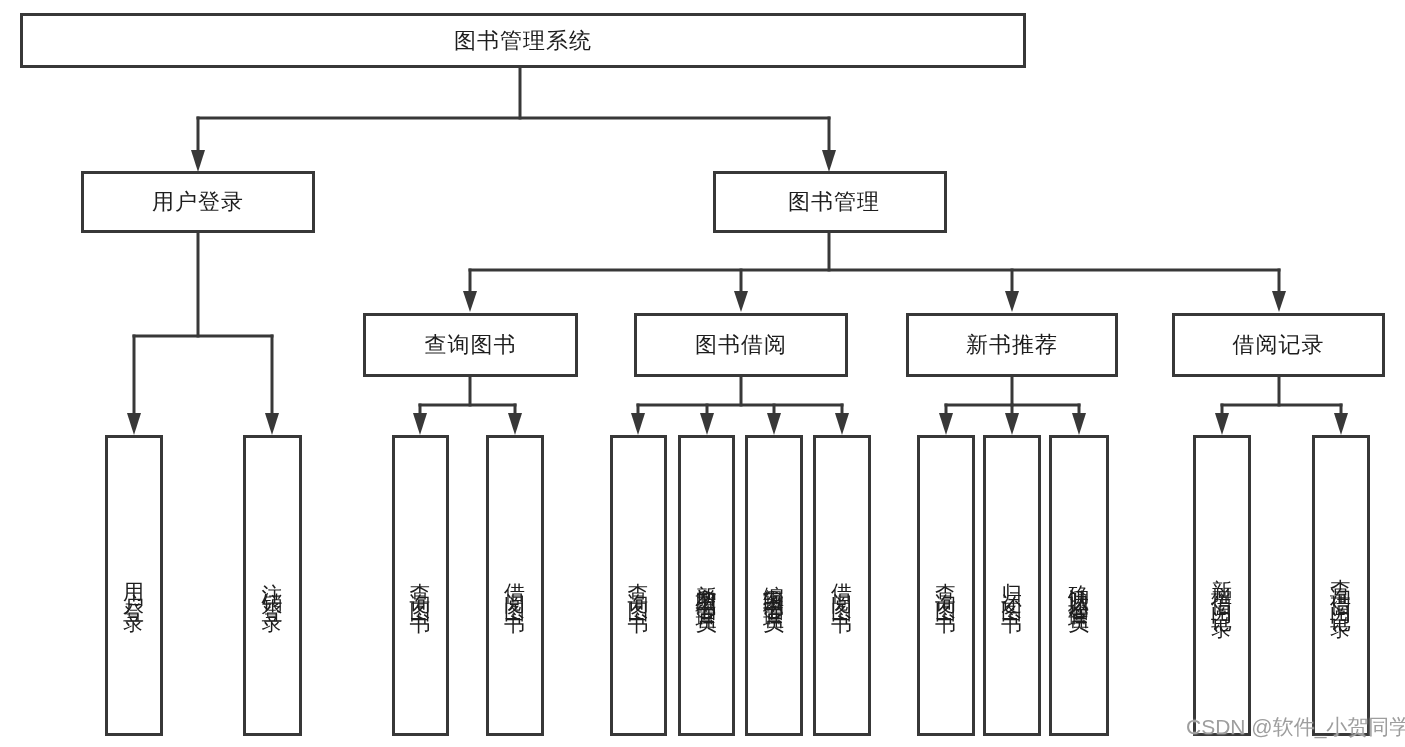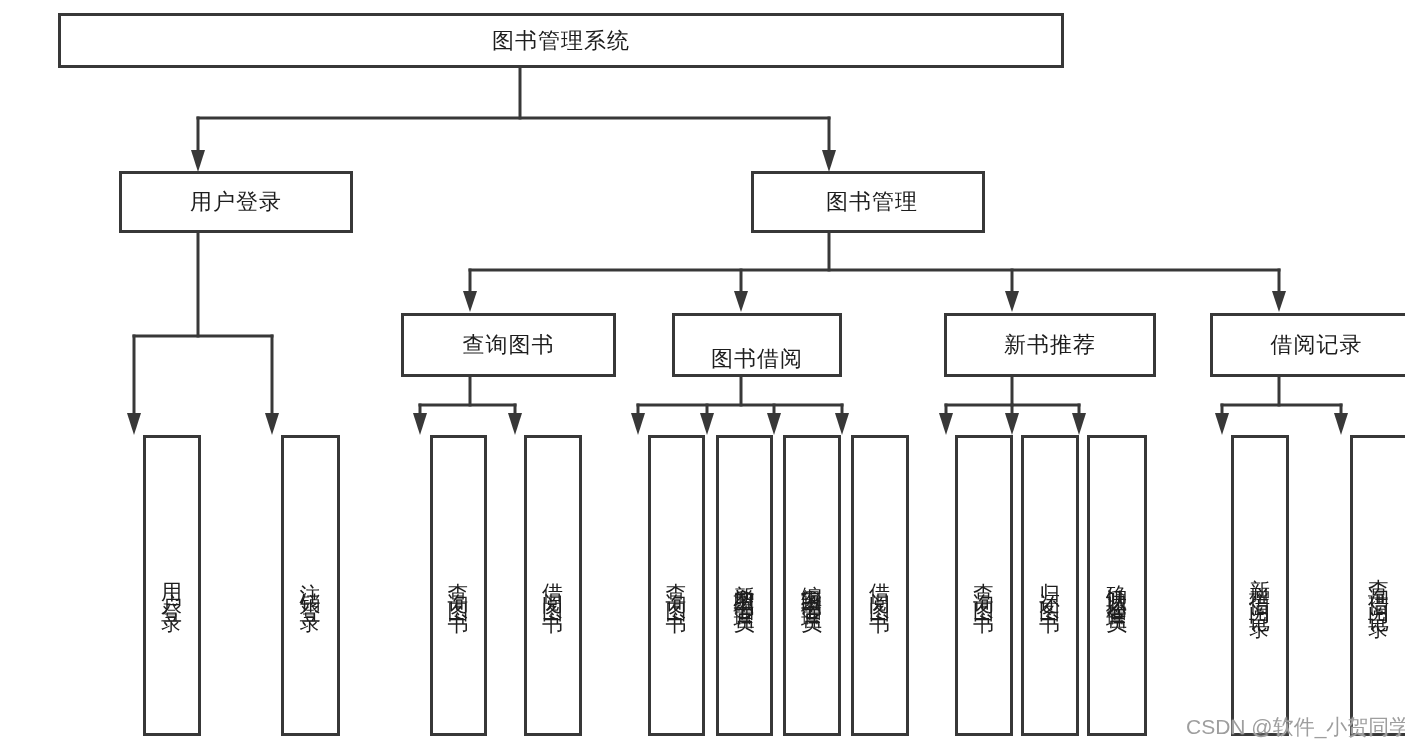--- a/index.html
+++ b/index.html
@@ -6,21 +6,20 @@
   .stage{
     position:relative;width:1405px;height:747px;background:#ffffff;
     font-family:"Liberation Sans","DejaVu Sans",sans-serif;color:#1d1d1d;
     overflow:hidden;
   }
   .wires{position:absolute;left:0;top:0;z-index:1;}
   .node{
     position:absolute;box-sizing:border-box;background:#ffffff;
     border:3px solid #383838;display:flex;align-items:center;justify-content:center;
     z-index:2;
-    margin-left:38px;
   }
   .node .lbl{font-size:22px;letter-spacing:1px;white-space:nowrap;}
   .leaf .lbl{
     writing-mode:vertical-rl;text-orientation:mixed;
     font-size:21px;letter-spacing:10px;line-height:1;white-space:nowrap;
   }
   .leaf .lbl.sp-mid{letter-spacing:8px;}
   .leaf .lbl.sp-tight{letter-spacing:4px;}
   .watermark{
     position:absolute;left:1186px;top:713px;z-index:3;
@@ -110,21 +109,21 @@
   <div class="node" style="left:81px;top:171px;width:234px;height:62px;">
     <span class="lbl">用户登录</span>
   </div>
   <div class="node" style="left:713px;top:171px;width:234px;height:62px;padding-left:8px;">
     <span class="lbl">图书管理</span>
   </div>
 
   <div class="node" style="left:363px;top:313px;width:215px;height:64px;">
     <span class="lbl">查询图书</span>
   </div>
-  <div class="node" style="left:634px;top:313px;width:170px;height:64px;align-items:flex-end;">
+  <div class="node" style="left:634px;top:313px;width:214px;height:64px;">
     <span class="lbl">图书借阅</span>
   </div>
   <div class="node" style="left:906px;top:313px;width:212px;height:64px;">
     <span class="lbl">新书推荐</span>
   </div>
   <div class="node" style="left:1172px;top:313px;width:213px;height:64px;">
     <span class="lbl">借阅记录</span>
   </div>
 
   <div class="node leaf" style="left:105px;top:435px;width:58px;height:301px;">

